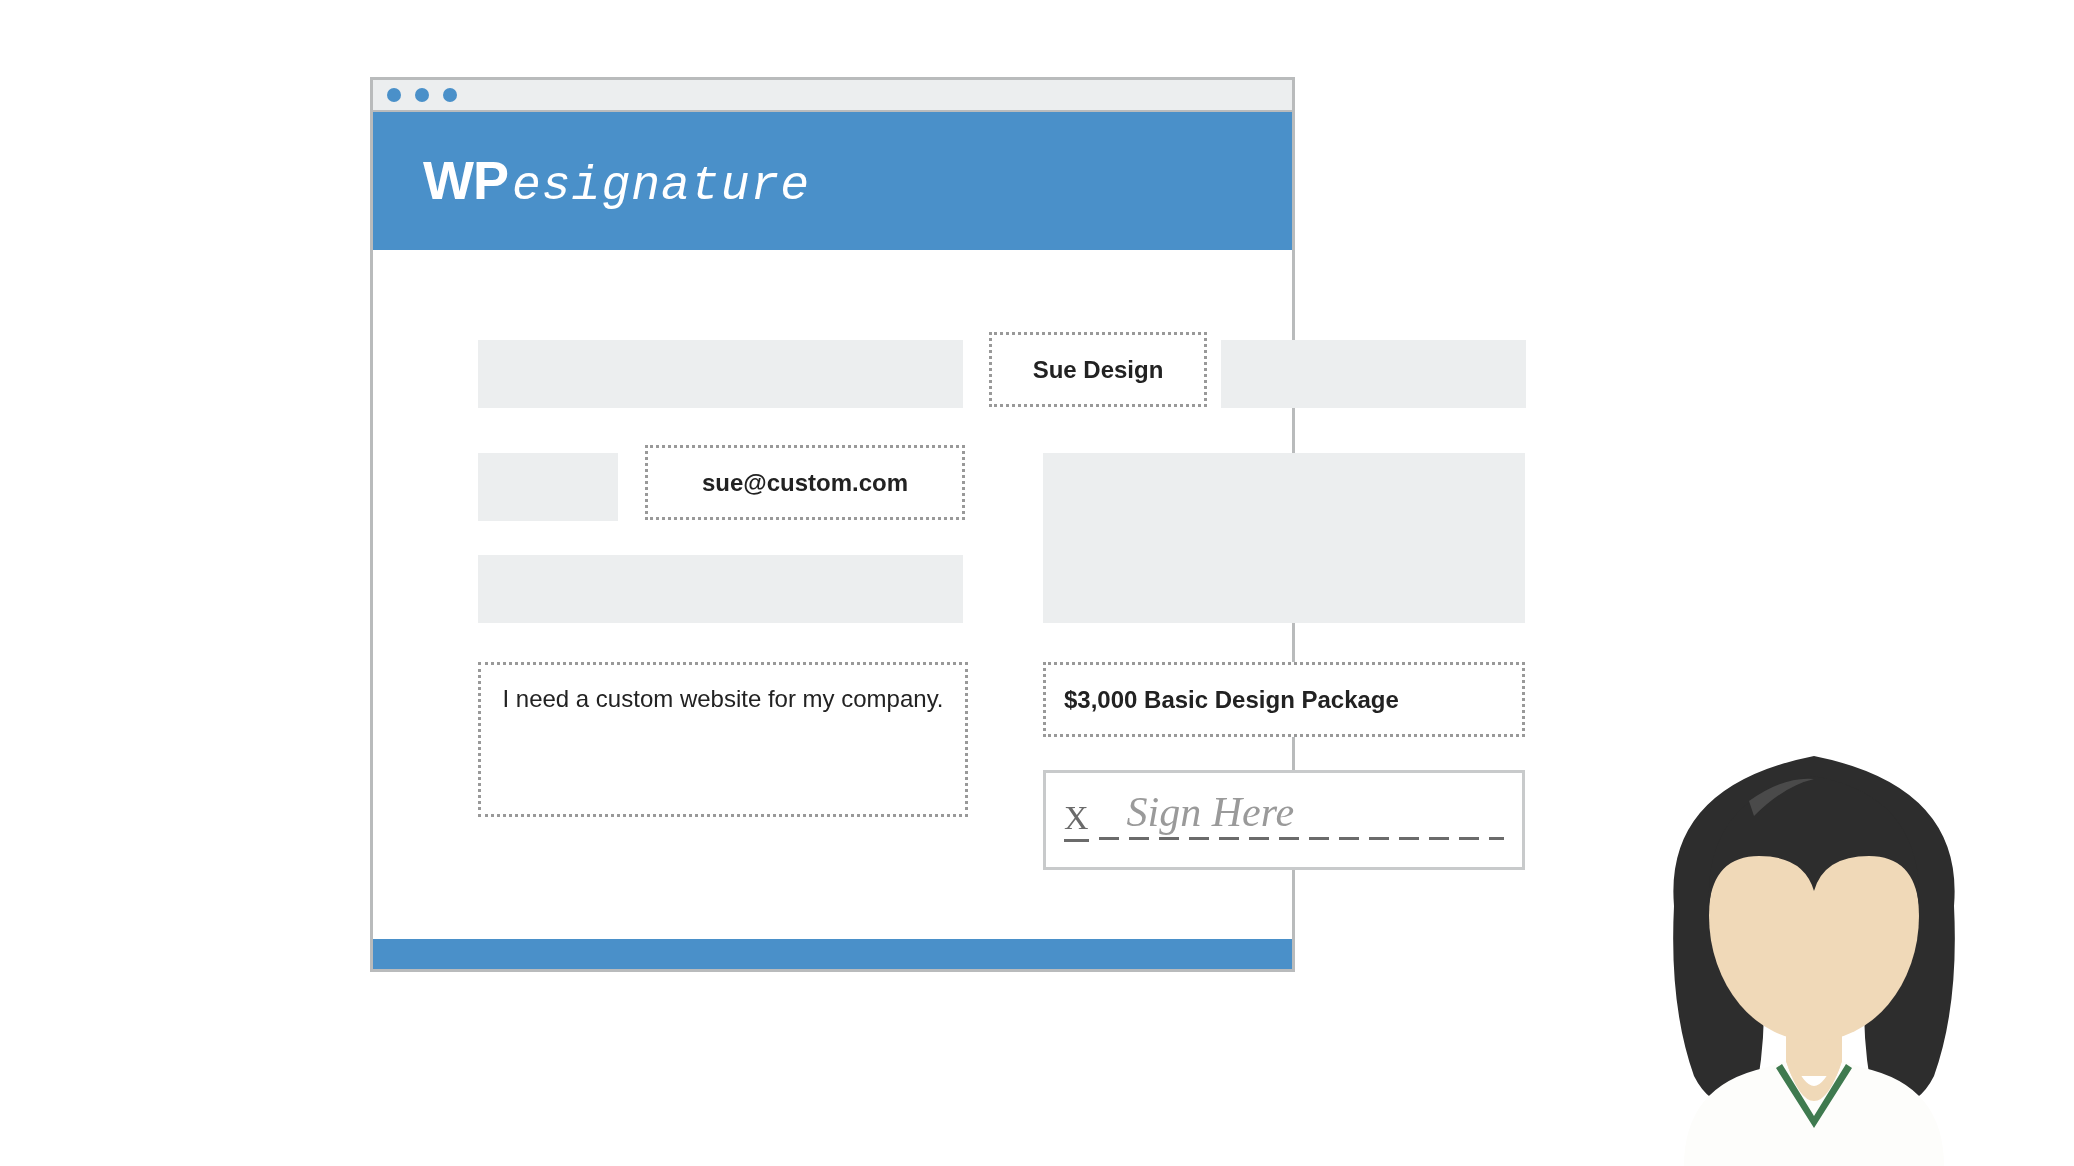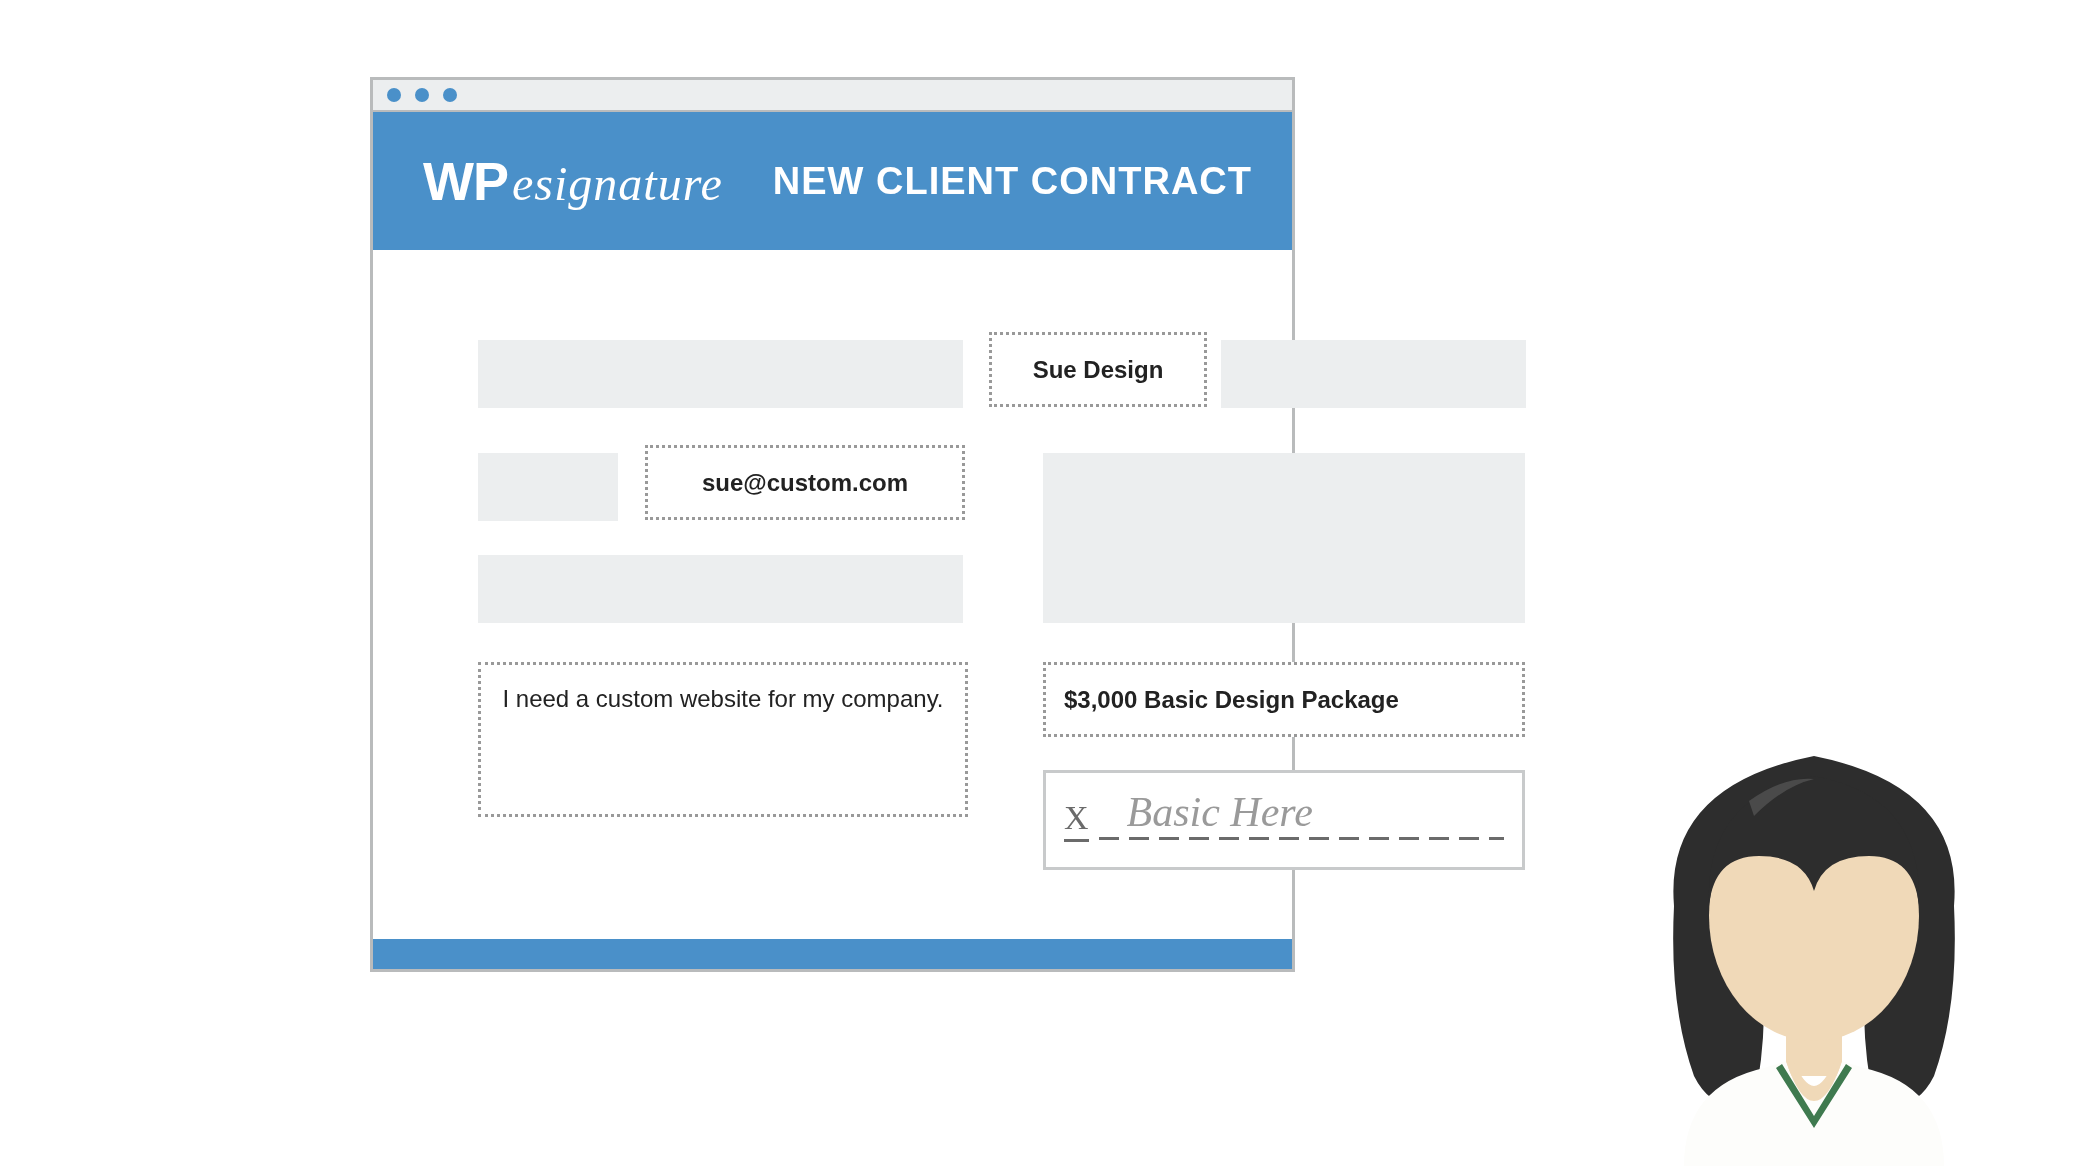--- a/index.html
+++ b/index.html
@@ -47,21 +47,21 @@
   }
   .logo-wp {
     font-size: 54px;
     font-weight: 800;
     letter-spacing: -1px;
     font-family: Arial, sans-serif;
   }
   .logo-script {
     font-size: 48px;
     font-style: italic;
-    font-family: Liberation Serif, serif;
+    font-family: Liberation Mono, monospace;
     font-weight: 400;
     margin-left: 4px;
     letter-spacing: 1px;
   }
   .header-title {
     color: #fff;
     font-size: 38px;
     font-weight: 700;
     letter-spacing: 1px;
   }
@@ -156,21 +156,20 @@
     <div class="dot"></div>
     <div class="dot"></div>
     <div class="dot"></div>
   </div>
 
   <div class="header-bar">
     <div class="logo">
       <span class="logo-wp">WP</span>
       <span class="logo-script">esignature</span>
     </div>
-    <div class="header-title">NEW CLIENT CONTRACT</div>
   </div>
 
   <div class="content">
 
     <div class="ph" style="left:105px; top:90px; width:485px; height:68px;"></div>
 
     <div class="dashed" style="left:616px; top:82px; width:218px; height:75px; justify-content:center;">
       <span>Sue Design</span>
     </div>
 
@@ -190,21 +189,21 @@
       <span>I need a custom website for my company.</span>
     </div>
 
     <div class="dashed" style="left:670px; top:412px; width:482px; height:75px;">
       <span>$3,000 Basic Design Package</span>
     </div>
 
     <div class="sign-box" style="left:670px; top:520px; width:482px; height:100px;">
       <span class="sign-x">X</span>
       <div class="sign-line">
-        <span class="sign-text">Basic Here</span>
+        <span class="sign-text">Sign Here</span>
         <div class="dashes"></div>
       </div>
     </div>
 
   </div>
 
   <div class="footer-bar"></div>
 </div>
 
 <div class="avatar">

